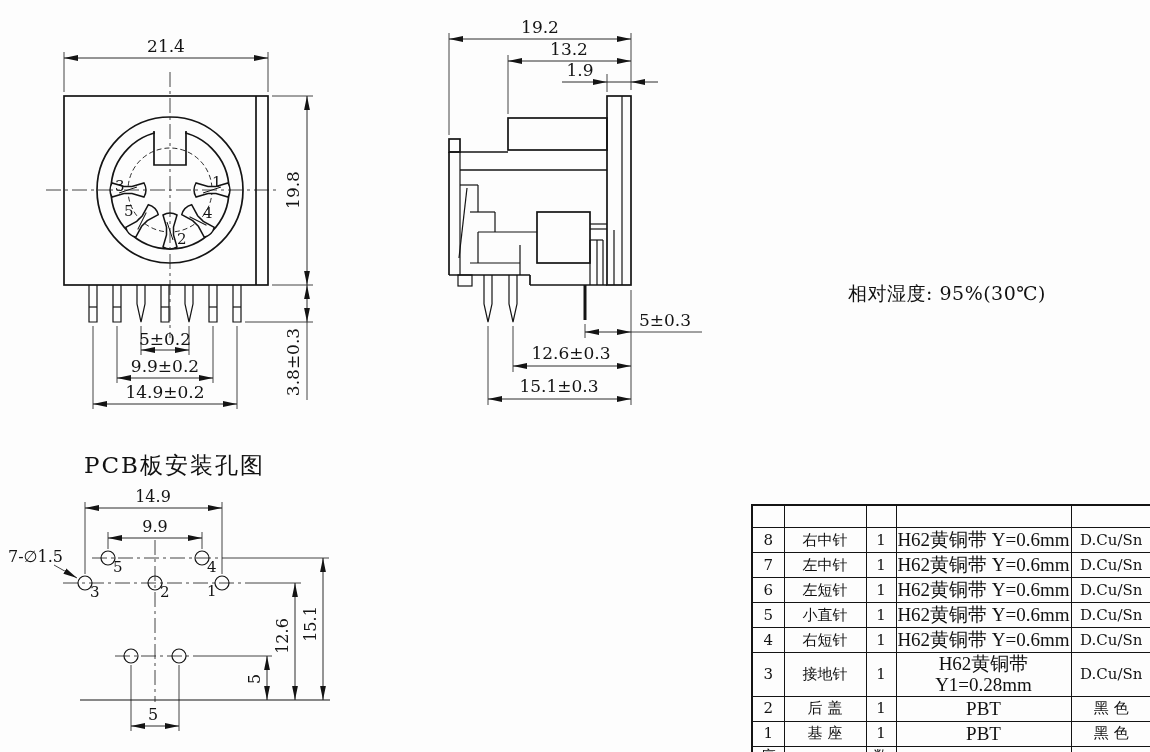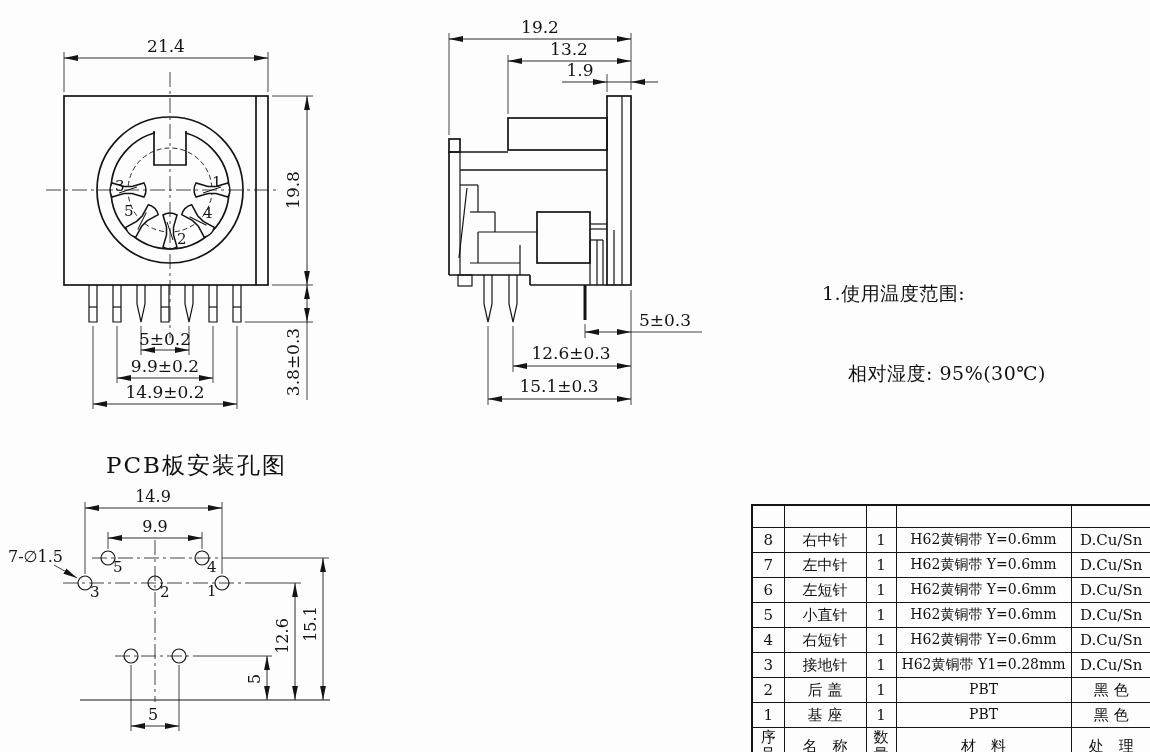--- a/index.html
+++ b/index.html
@@ -18,30 +18,30 @@
   .cont{fill:#fdfdfd;stroke:#141414;stroke-width:1.5;}
   text {fill:#141414;font-family:"DejaVu Serif","Liberation Serif",serif;}
   .t   {font-size:17px;}
   .t16 {font-size:16px;}
   .t2  {font-size:15px;}
   .mid {text-anchor:middle;}
 
   
   .specs{position:absolute;left:822px;top:227px;font-size:19px;line-height:26.5px;
          white-space:pre;letter-spacing:0.5px;}
-  .pcb-title{position:absolute;left:84px;top:450px;font-size:23px;letter-spacing:2px;margin-left:22px;}
+  .pcb-title{position:absolute;left:84px;top:450px;font-size:23px;letter-spacing:2px;}
 
   
   .bom{position:absolute;left:751px;top:504px;width:400px;border-collapse:collapse;
        table-layout:fixed;text-align:center;border:2px solid #141414;font-size:15px;}
   .bom td{border:1px solid #141414;padding:0;height:24px;line-height:1.12;
           white-space:pre-line;overflow:hidden;}
   .bom tr.empty td{height:21px;}
   .bom tr.hdr td{height:36px;}
-  .bom td.mat{font-size:14px;}
+  .bom td.mat{font-size:19px;font-family:Liberation Serif, serif;}
 </style>
 </head>
 <body>
 
 <div class="page">
 
 <svg width="1150" height="752" viewBox="0 0 1150 752">
   <defs>
     <marker id="arr" viewBox="0 0 14 8" refX="14" refY="4" markerWidth="14" markerHeight="8" markerUnits="userSpaceOnUse" orient="auto-start-reverse">
       <path d="M0,1.1 L14,4 L0,6.9 Z" fill="#141414"></path>
@@ -242,21 +242,20 @@
     <text class="t16 mid" transform="translate(260,679) rotate(-90)">5</text>
 
     <line class="ext" x1="131" y1="665" x2="131" y2="731"></line>
     <line class="ext" x1="179" y1="665" x2="179" y2="731"></line>
     <line class="dim" x1="131" y1="726" x2="179" y2="726" marker-start="url(#arr)" marker-end="url(#arr)"></line>
     <text class="t16 mid" x="153" y="720">5</text>
   </g>
 </svg>
 
 <div class="specs">
-  <div>1.使用温度范围:</div>
   <div>　 相对湿度: 95%(30℃)</div>
   
   
   
   
 </div>
 
 <div class="pcb-title">PCB板安装孔图</div>
 
 <table class="bom">

